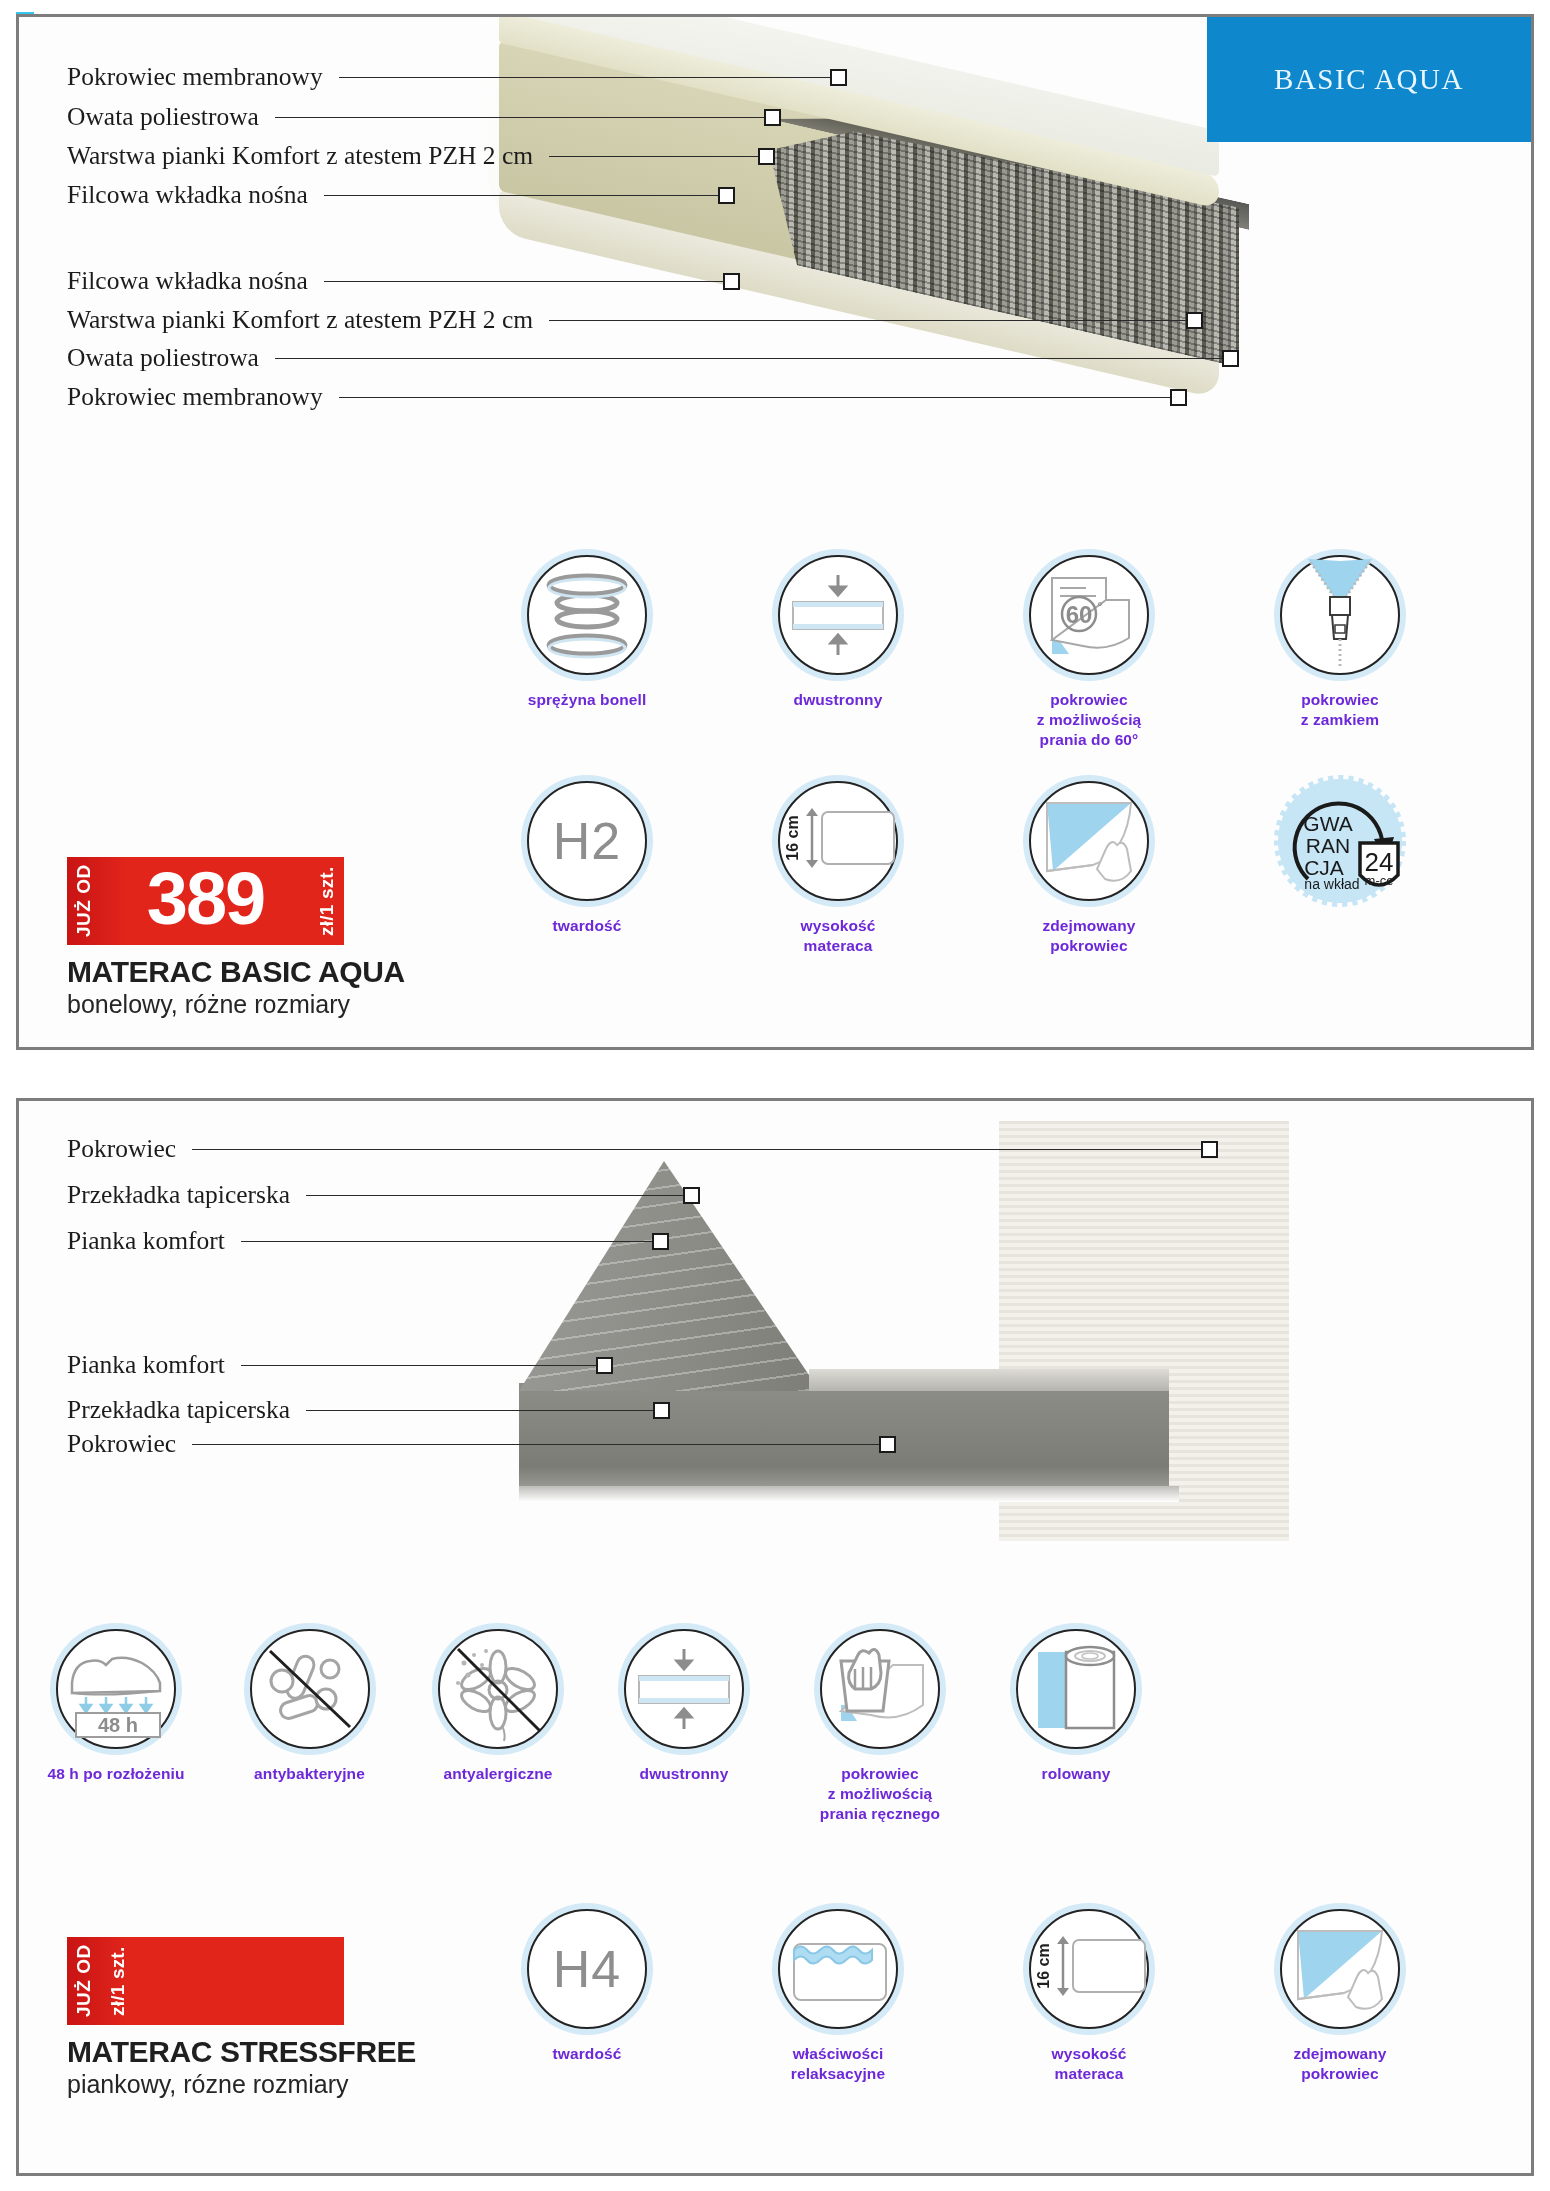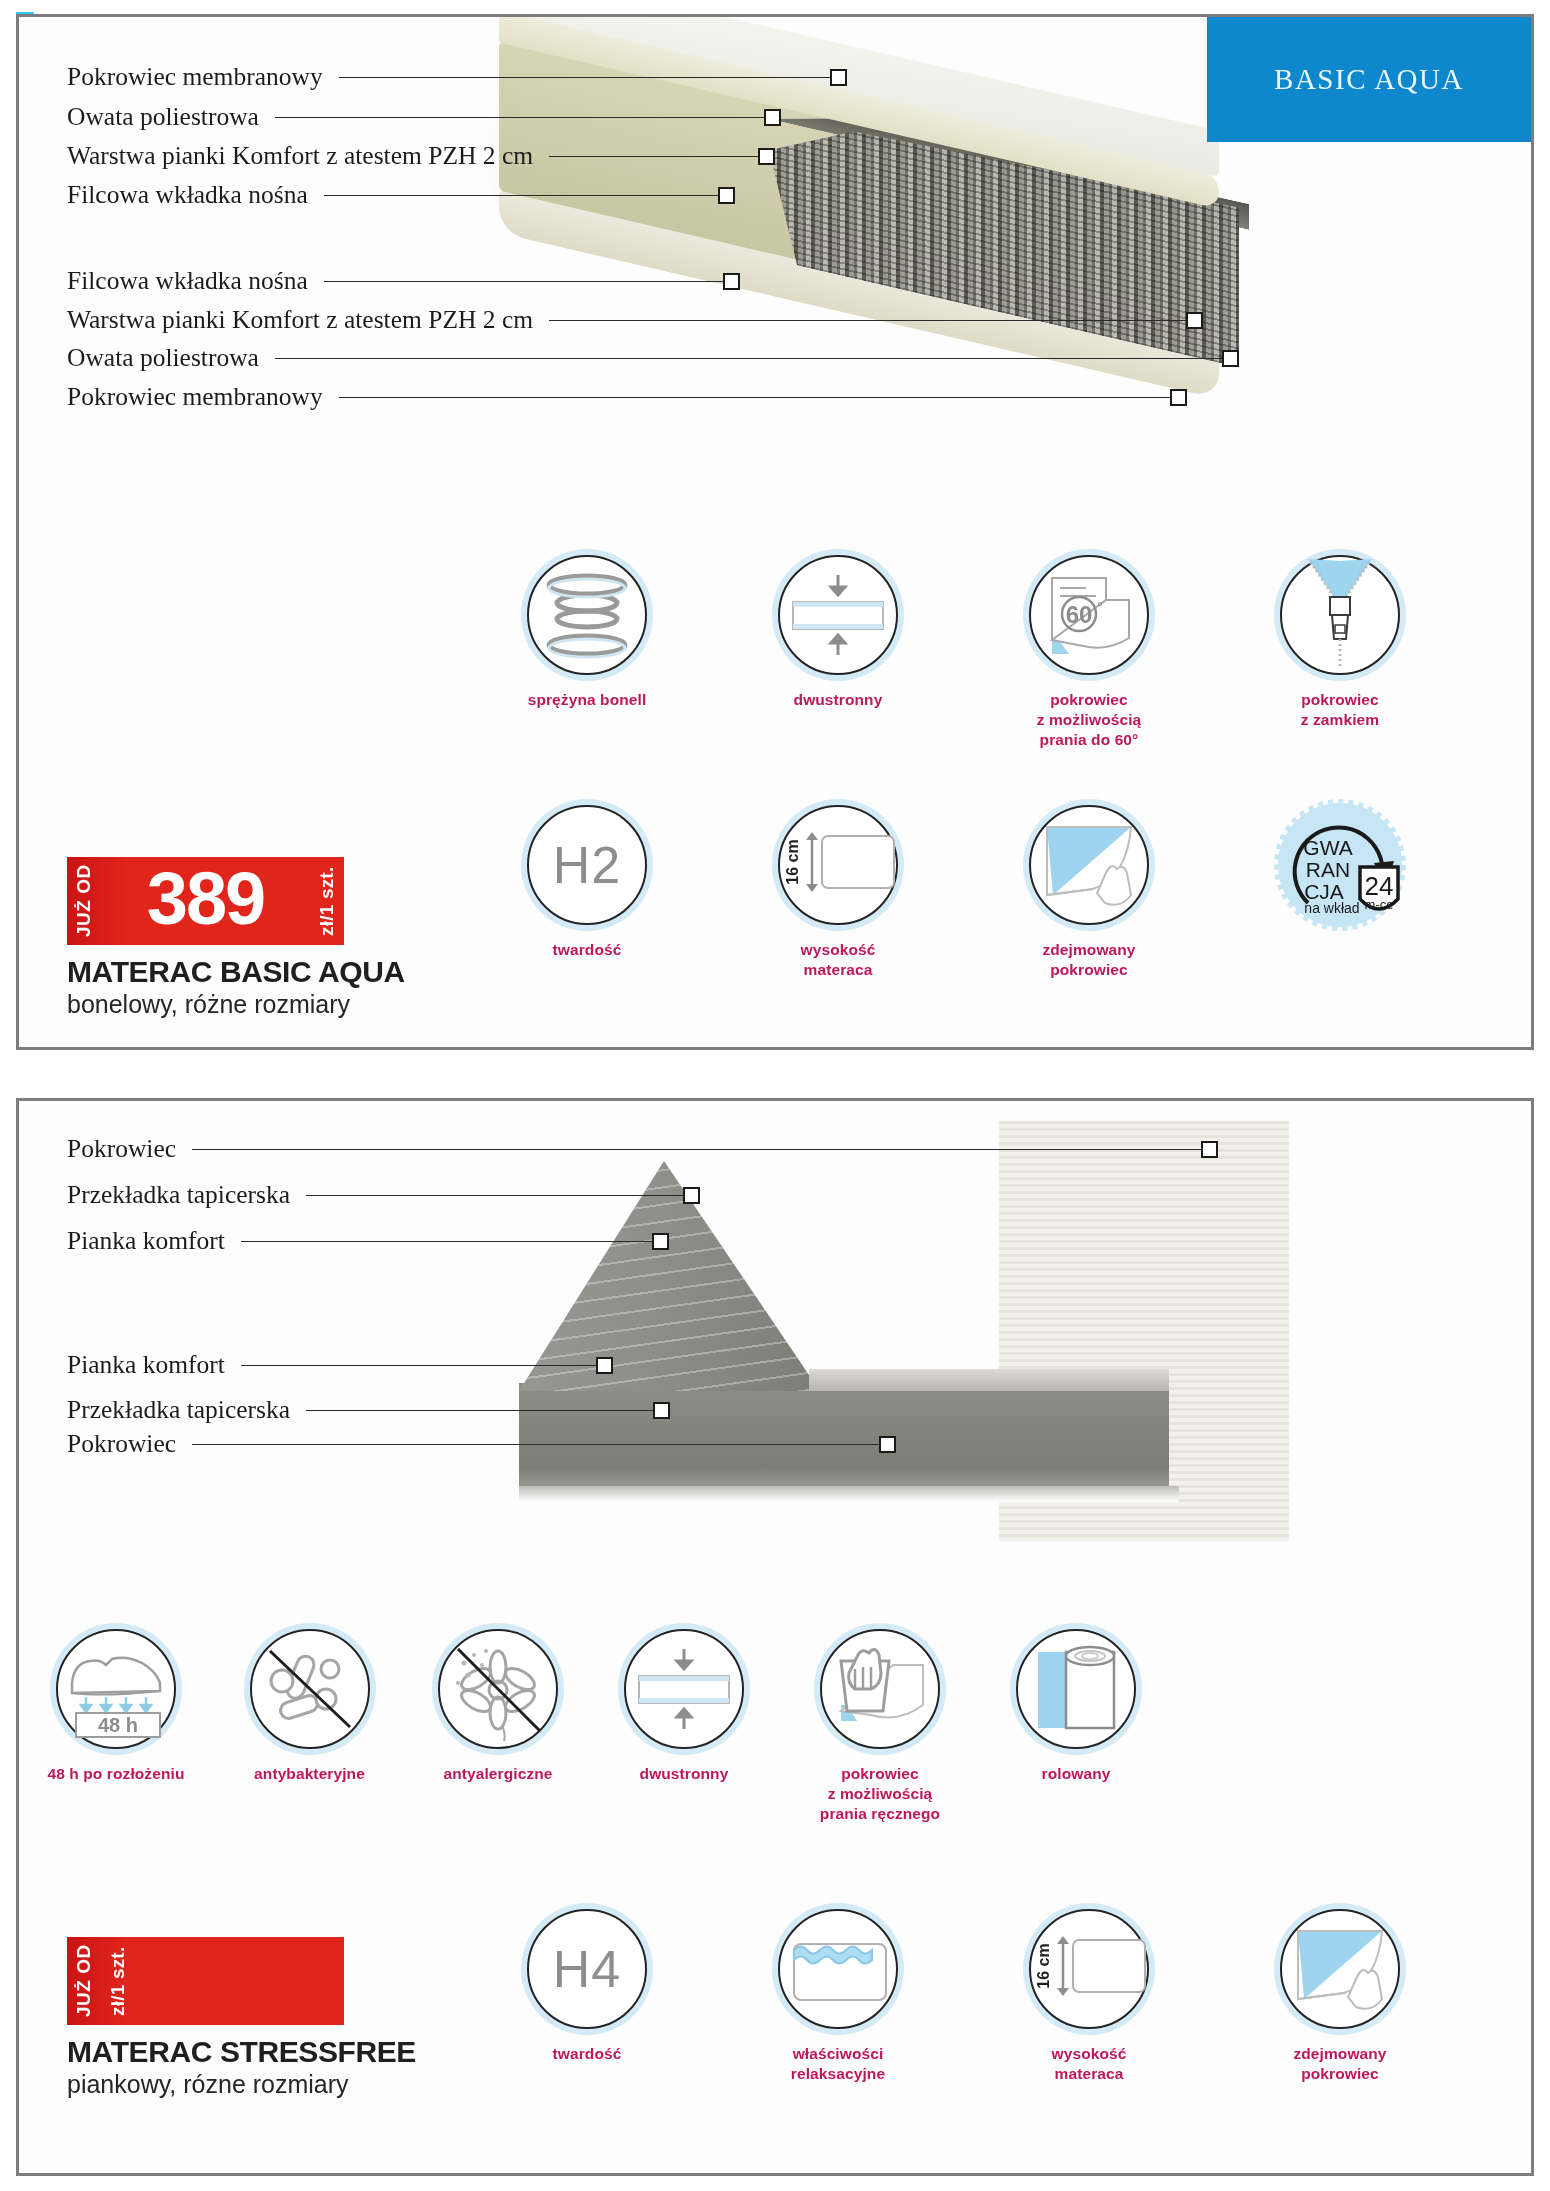--- a/index.html
+++ b/index.html
@@ -157,21 +157,21 @@
     border: 2px solid #232323;
     background: #ffffff;
     box-shadow: 0 0 0 6px #d4eaf7;
     position: relative;
     display: flex; align-items: center; justify-content: center;
   }
   .feature .cap {
     margin-top: 15px;
     font-size: 15.5px;
     font-weight: bold;
-    color: #be185d;
+    color: #6d28d9;
     text-align: center;
     line-height: 1.3;
     letter-spacing: .1px;
   }
   .hard-letter {
     font-size: 52px; color: #8e8e8e; font-weight: normal;
     font-family: "Liberation Sans", sans-serif; letter-spacing: 1px;
   }
 
   
@@ -340,21 +340,21 @@
             <path d="M42 58 L58 58 L56 82 L44 82 Z" fill="#ffffff" stroke="#3a3a3a" stroke-width="2"></path>
             <rect x="45" y="68" width="10" height="8" fill="none" stroke="#3a3a3a" stroke-width="1.5"></rect>
             <line x1="50" y1="82" x2="50" y2="112" stroke="#b9b9b9" stroke-width="3" stroke-dasharray="2 3"></line>
           </svg>
         </div>
         <div class="cap" style="white-space:pre-line">pokrowiec
 z zamkiem</div>
       </div>
     </div>
 
-    <div class="icon-row" style="left:508px; top:788px; gap:131px;">
+    <div class="icon-row" style="left:508px; top:764px; gap:131px;">
 
       <div class="feature">
         <div class="circle">
           <span class="hard-letter">H2</span>
         </div>
         <div class="cap">twardość</div>
       </div>
 
       <div class="feature">
         <div class="circle">

